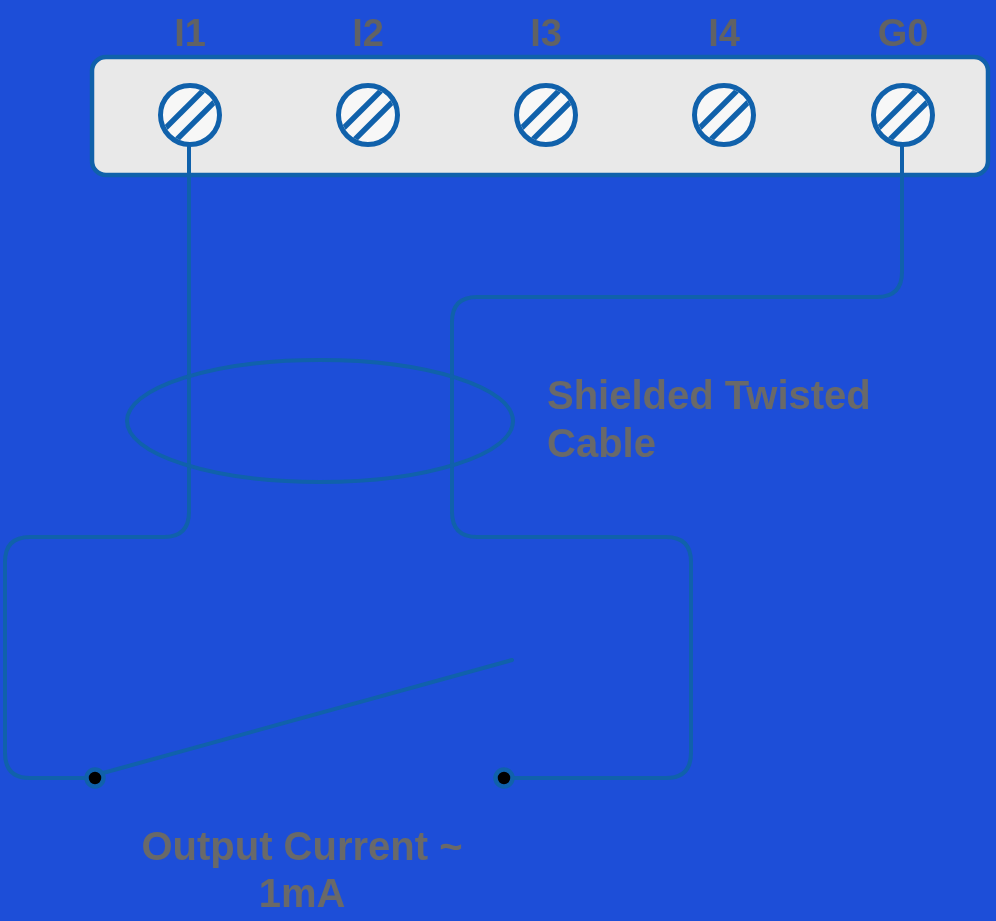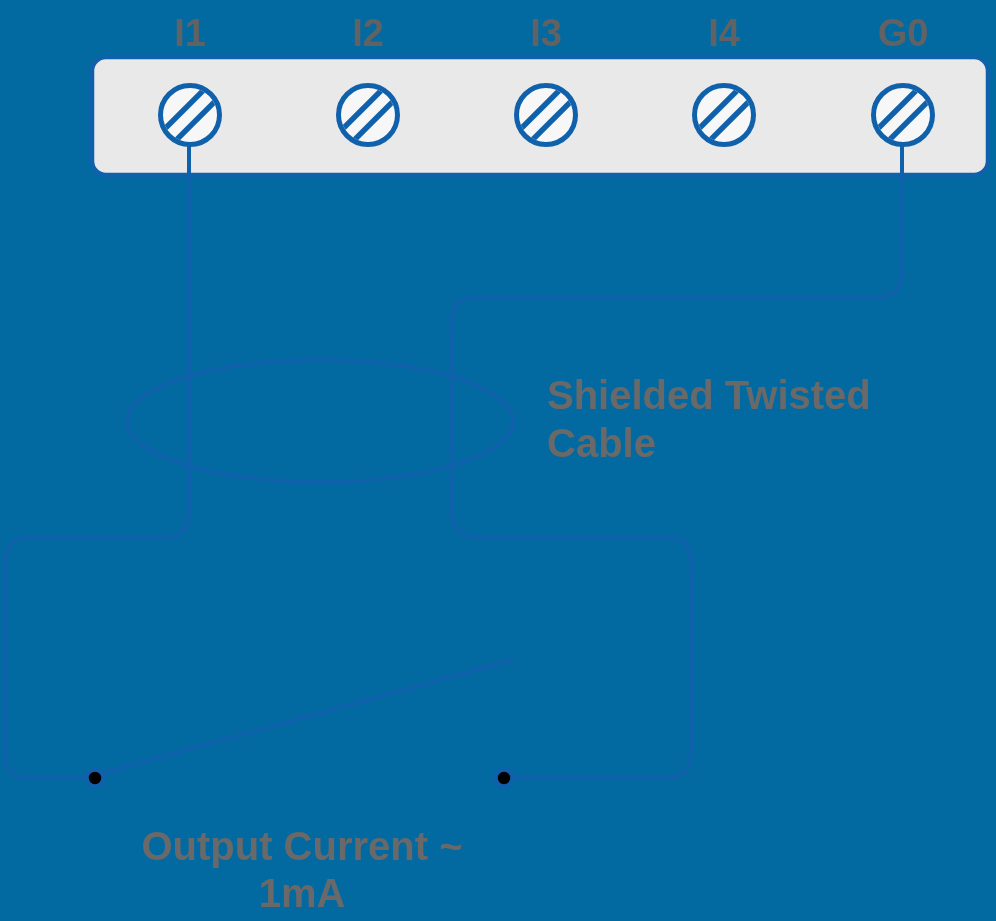--- a/index.html
+++ b/index.html
@@ -4,21 +4,21 @@
 <style>
   html, body {
     margin: 0;
     padding: 0;
     background: #000000;
   }
   .stage {
     position: relative;
     width: 996px;
     height: 921px;
-    background: #0369a1;
+    background: #1d4ed8;
     overflow: hidden;
   }
   svg { display: block; }
   .tlabel {
     font-family: "Liberation Sans", sans-serif;
     font-weight: 700;
     font-size: 38px;
   }
   .alabel {
     font-family: "Liberation Sans", sans-serif;

